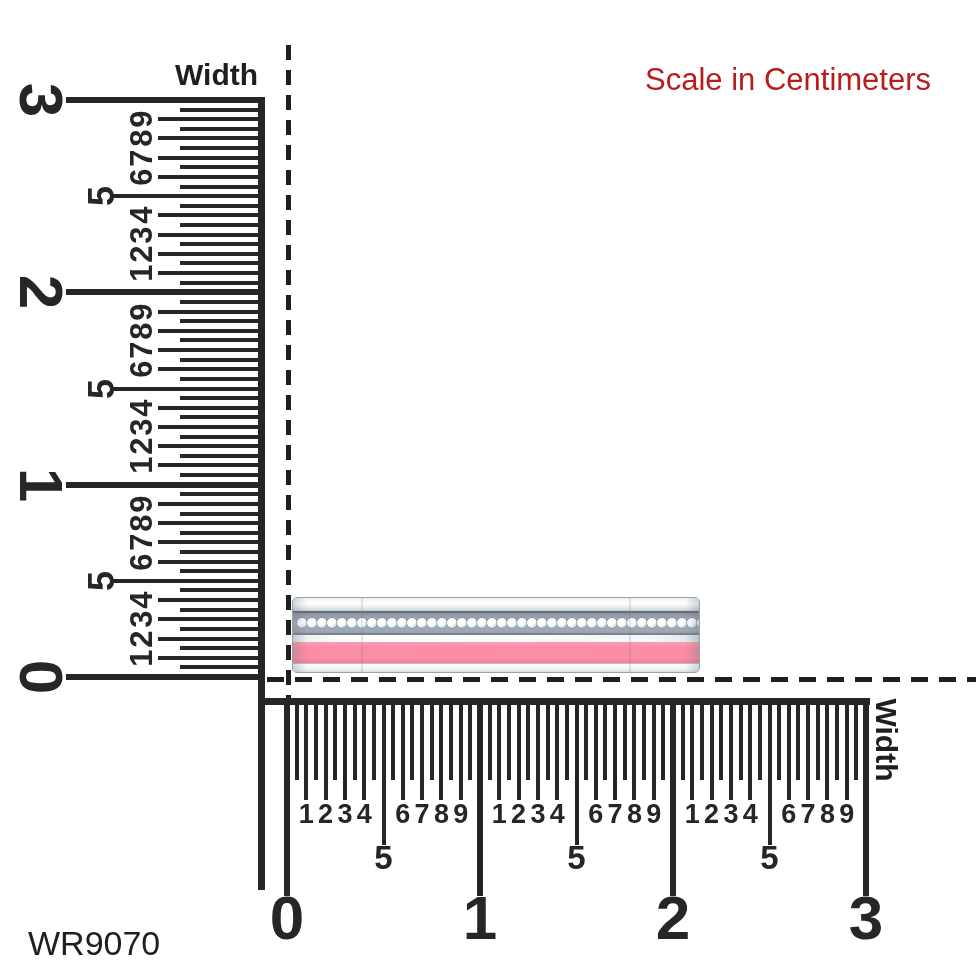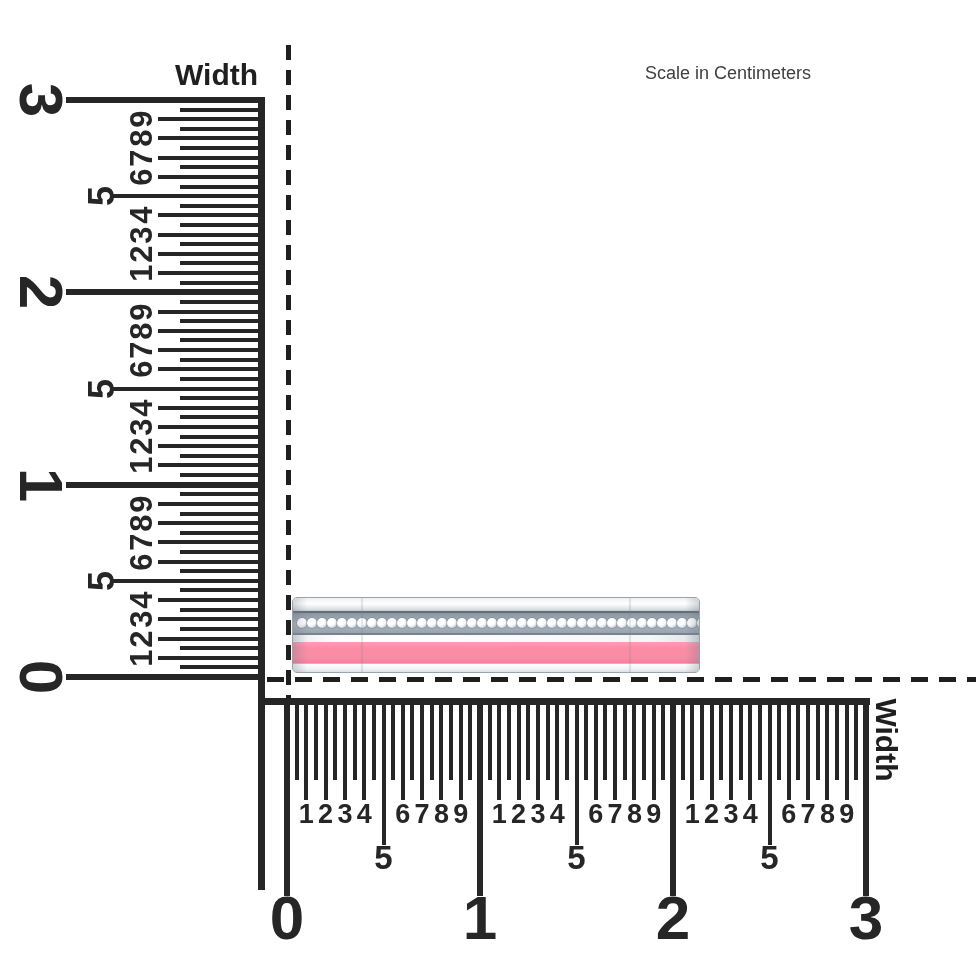--- a/index.html
+++ b/index.html
@@ -14,21 +14,21 @@
   .vrot-ccw{transform:translate(-50%,-50%) rotate(-90deg);}
   .major{font-size:62px;}
   .mmv{font-size:31px;}
   .fivev{font-size:36px;}
   .mmh{font-size:27px;}
   .fiveh{font-size:33px;}
 
   .ruler-line{position:absolute;background:#262626;}
 
   .caption-bold{position:absolute;color:#1f1f1f;font-weight:700;font-size:30px;line-height:1;}
-  .caption{position:absolute;color:#404040;font-weight:400;font-size:18px;line-height:1;}
+  .caption{position:absolute;color:#b91c1c;font-weight:400;font-size:31px;line-height:1;}
   .sku{position:absolute;color:#1f1f1f;font-weight:400;font-size:34px;line-height:1;}
 
   
   .dash-v{position:absolute;left:286px;top:45px;width:5px;height:655px;
           background:repeating-linear-gradient(180deg,#1f1f1f 0 15px,transparent 15px 25px);}
   .dash-h{position:absolute;left:267px;top:677px;width:709px;height:5px;
           background:repeating-linear-gradient(90deg,#1f1f1f 0 17px,transparent 17px 28px);}
 
   
   .ring{position:absolute;left:292px;top:597px;width:408px;height:76px;
@@ -60,20 +60,21 @@
           rgba(110,120,132,0) 96.5%,rgba(110,120,132,0.30) 100%);}
 </style>
 </head>
 <body>
 
 <div class="canvas">
 
   <span class="caption-bold" style="left:175px;top:60px;">Width</span>
   <span class="caption" style="left:645px;top:64px;">Scale in Centimeters</span>
   <span class="caption-bold" style="left:886px;top:740px;transform:translate(-50%,-50%) rotate(90deg);">Width</span>
+  <span class="sku" style="left:28px;top:926px;">WR9070</span>
 
   <div class="dash-v"></div>
   <div class="dash-h"></div>
 
   <div class="abs" id="v-ruler" style="inset:0;">
     <div class="ruler-line" style="left:258px;top:97px;width:7px;height:793px;"></div>
     <div class="abs" id="v-ticks" style="inset:0;">
         <div style="position: absolute; left: 66px; top: 674px; width: 196px; height: 6px; background: rgb(38, 38, 38);"></div>
         <span class="num major vrot-cw" style="left: 41px; top: 677px;">0</span>
         <div style="position: absolute; left: 66px; top: 481.67px; width: 196px; height: 6px; background: rgb(38, 38, 38);"></div>

